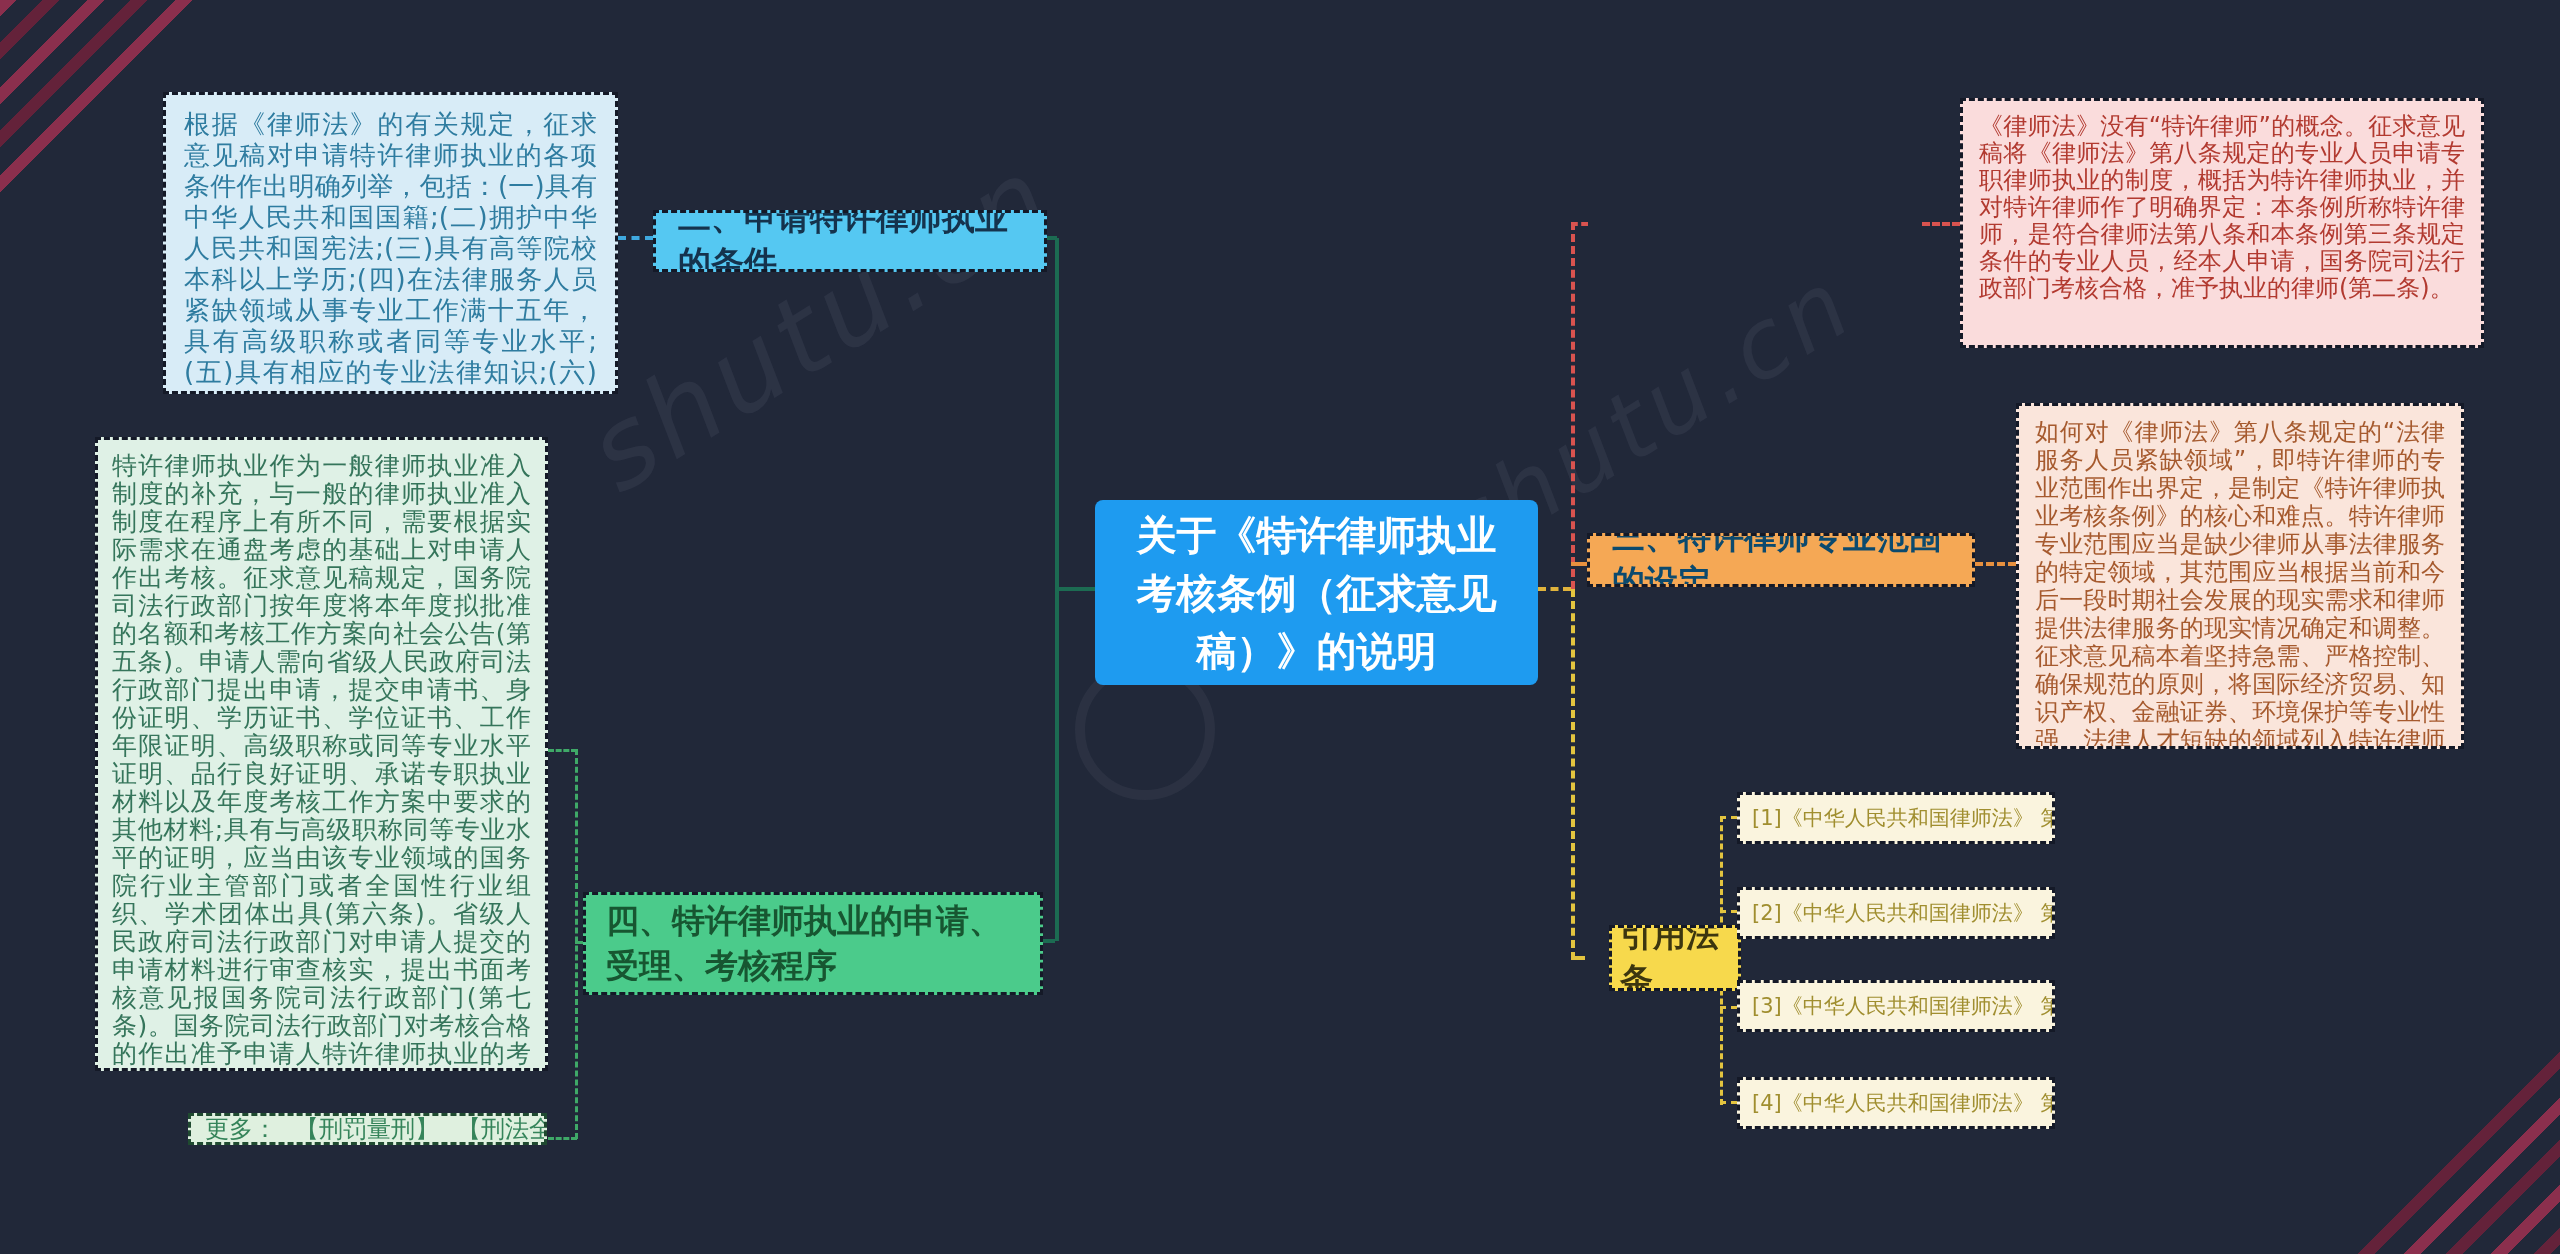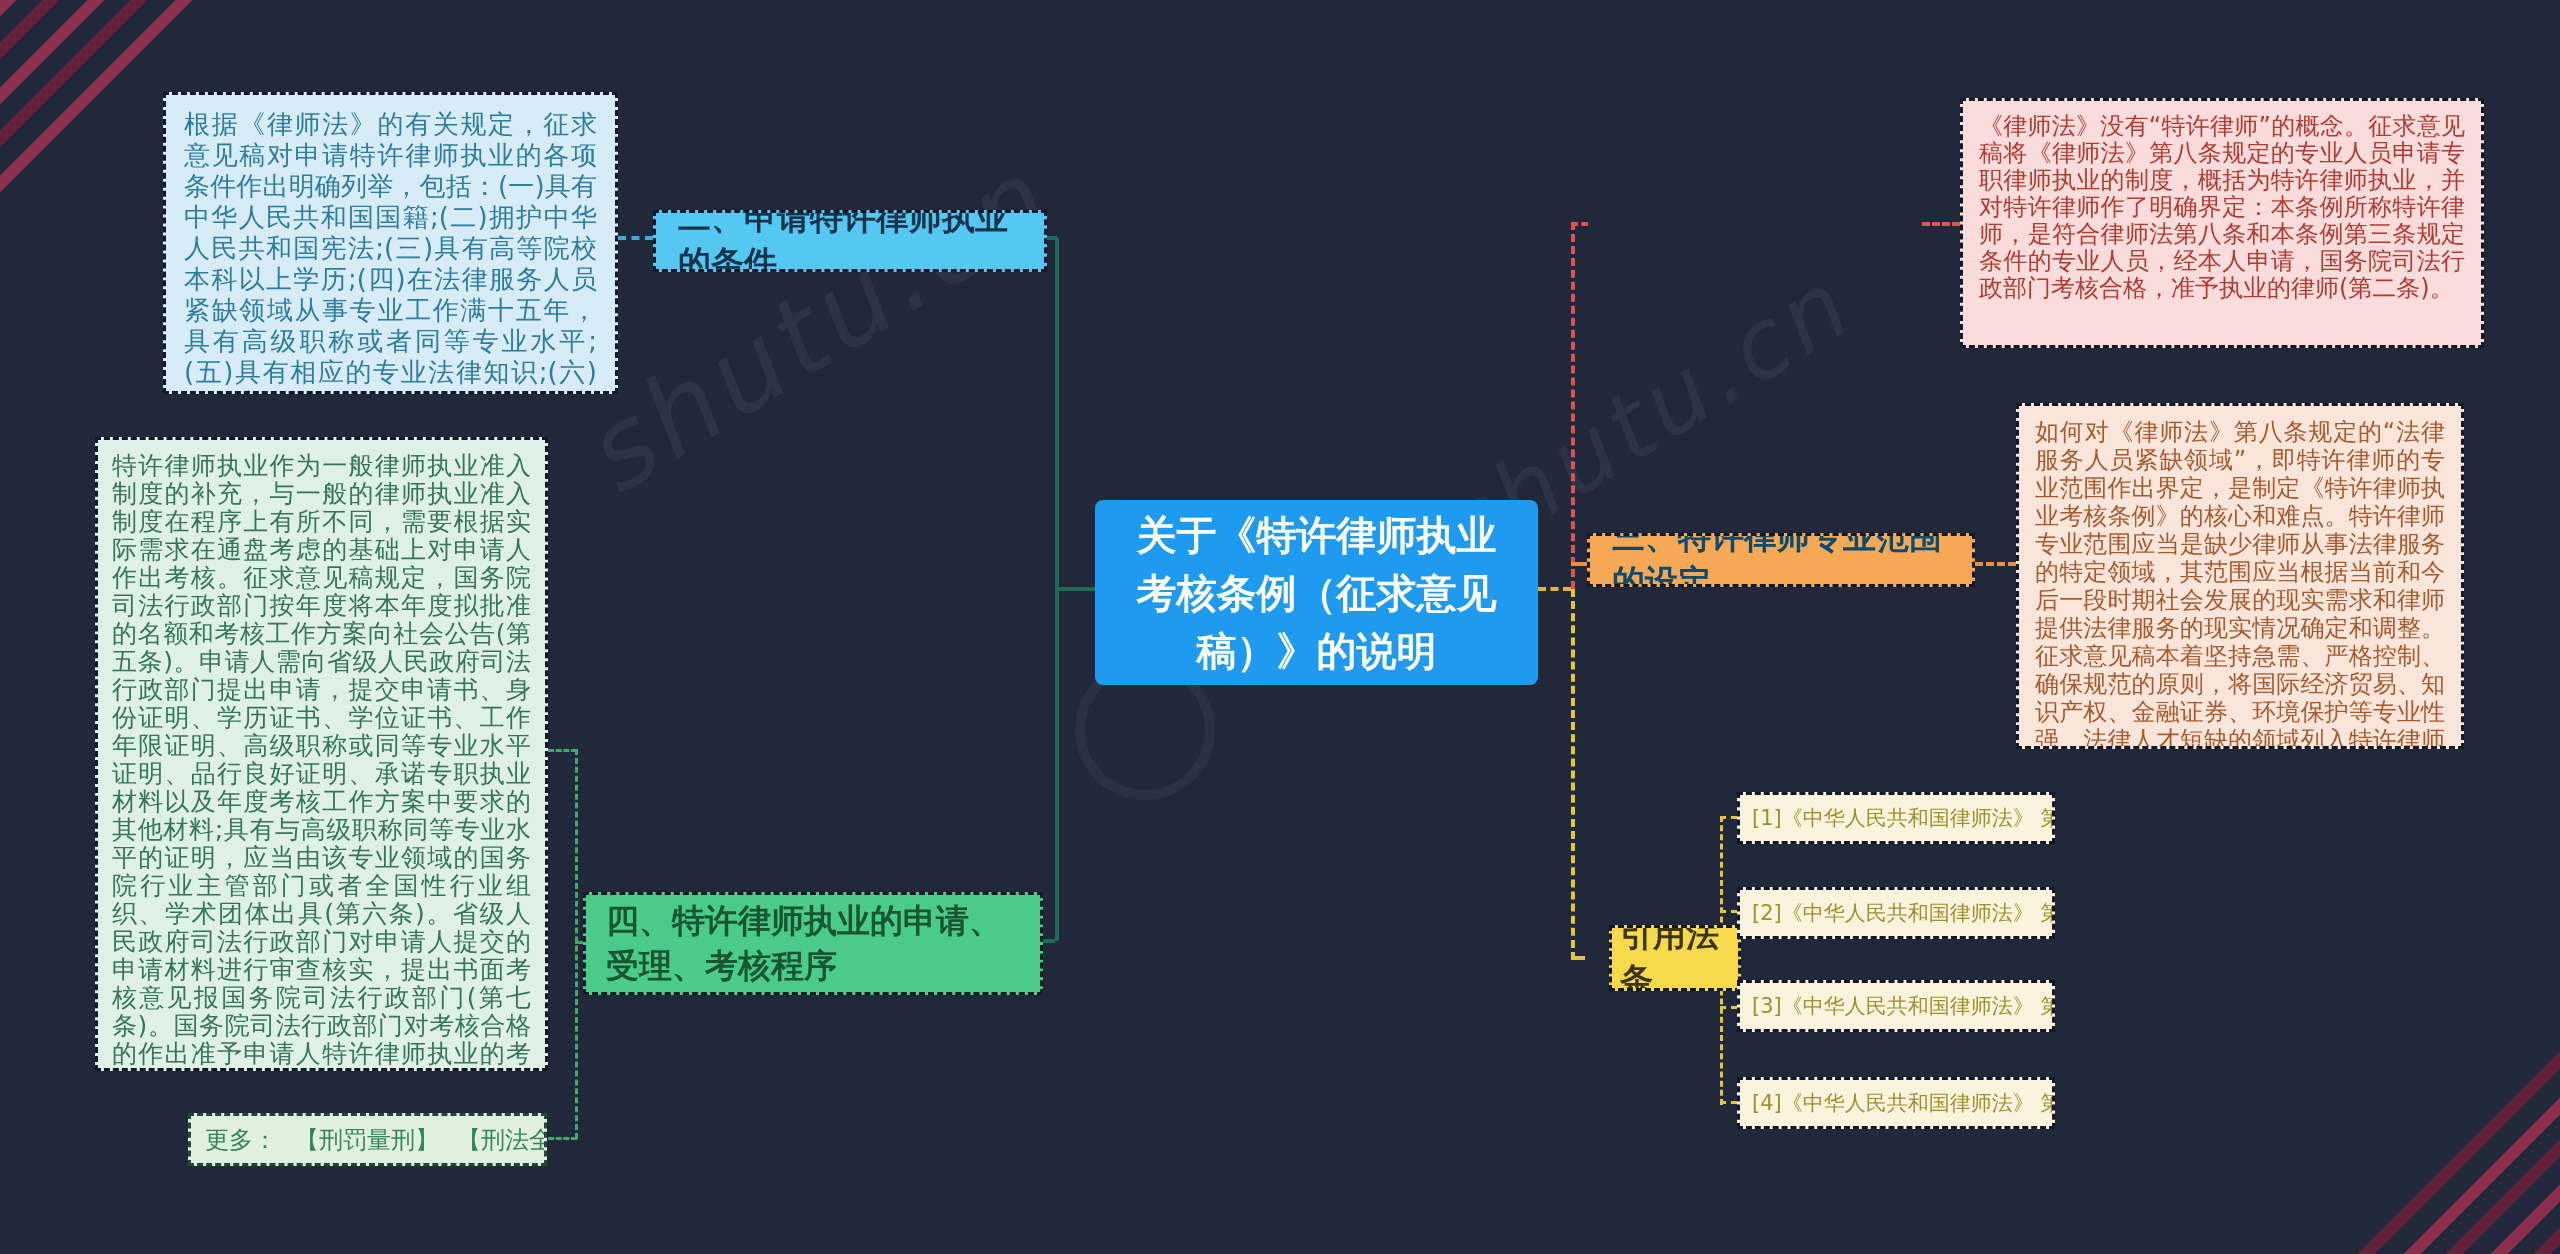--- a/index.html
+++ b/index.html
@@ -32,21 +32,21 @@
     border-radius:8px;display:flex;align-items:center;justify-content:center;
     text-align:center;font-size:40px;line-height:1.45;font-weight:bold;padding:0 26px;
   }
   
   .cit-item{
     left:1737px;width:318px;height:52px;background:#FAF4DE;color:#A08E2F;
     font-size:21px;display:flex;align-items:center;padding:0 12px;white-space:nowrap;
   }
   
   .more{
-    left:188px;top:1113px;width:359px;height:53px;background:#DFF0DF;color:#35845A;
+    left:188px;top:1113px;width:359px;height:32px;background:#DFF0DF;color:#35845A;
     font-size:24px;display:flex;align-items:center;padding:0 14px;white-space:nowrap;
     border:3px dashed #1f4a30;
   }
   .more .lnk{margin-left:18px;font-family:Liberation Mono, monospace;}
   
   .hline,.vline{position:absolute;z-index:0;}
   .hline{height:0;}
   .vline{width:0;}
   
   .corner{position:absolute;width:210px;height:210px;z-index:0;

